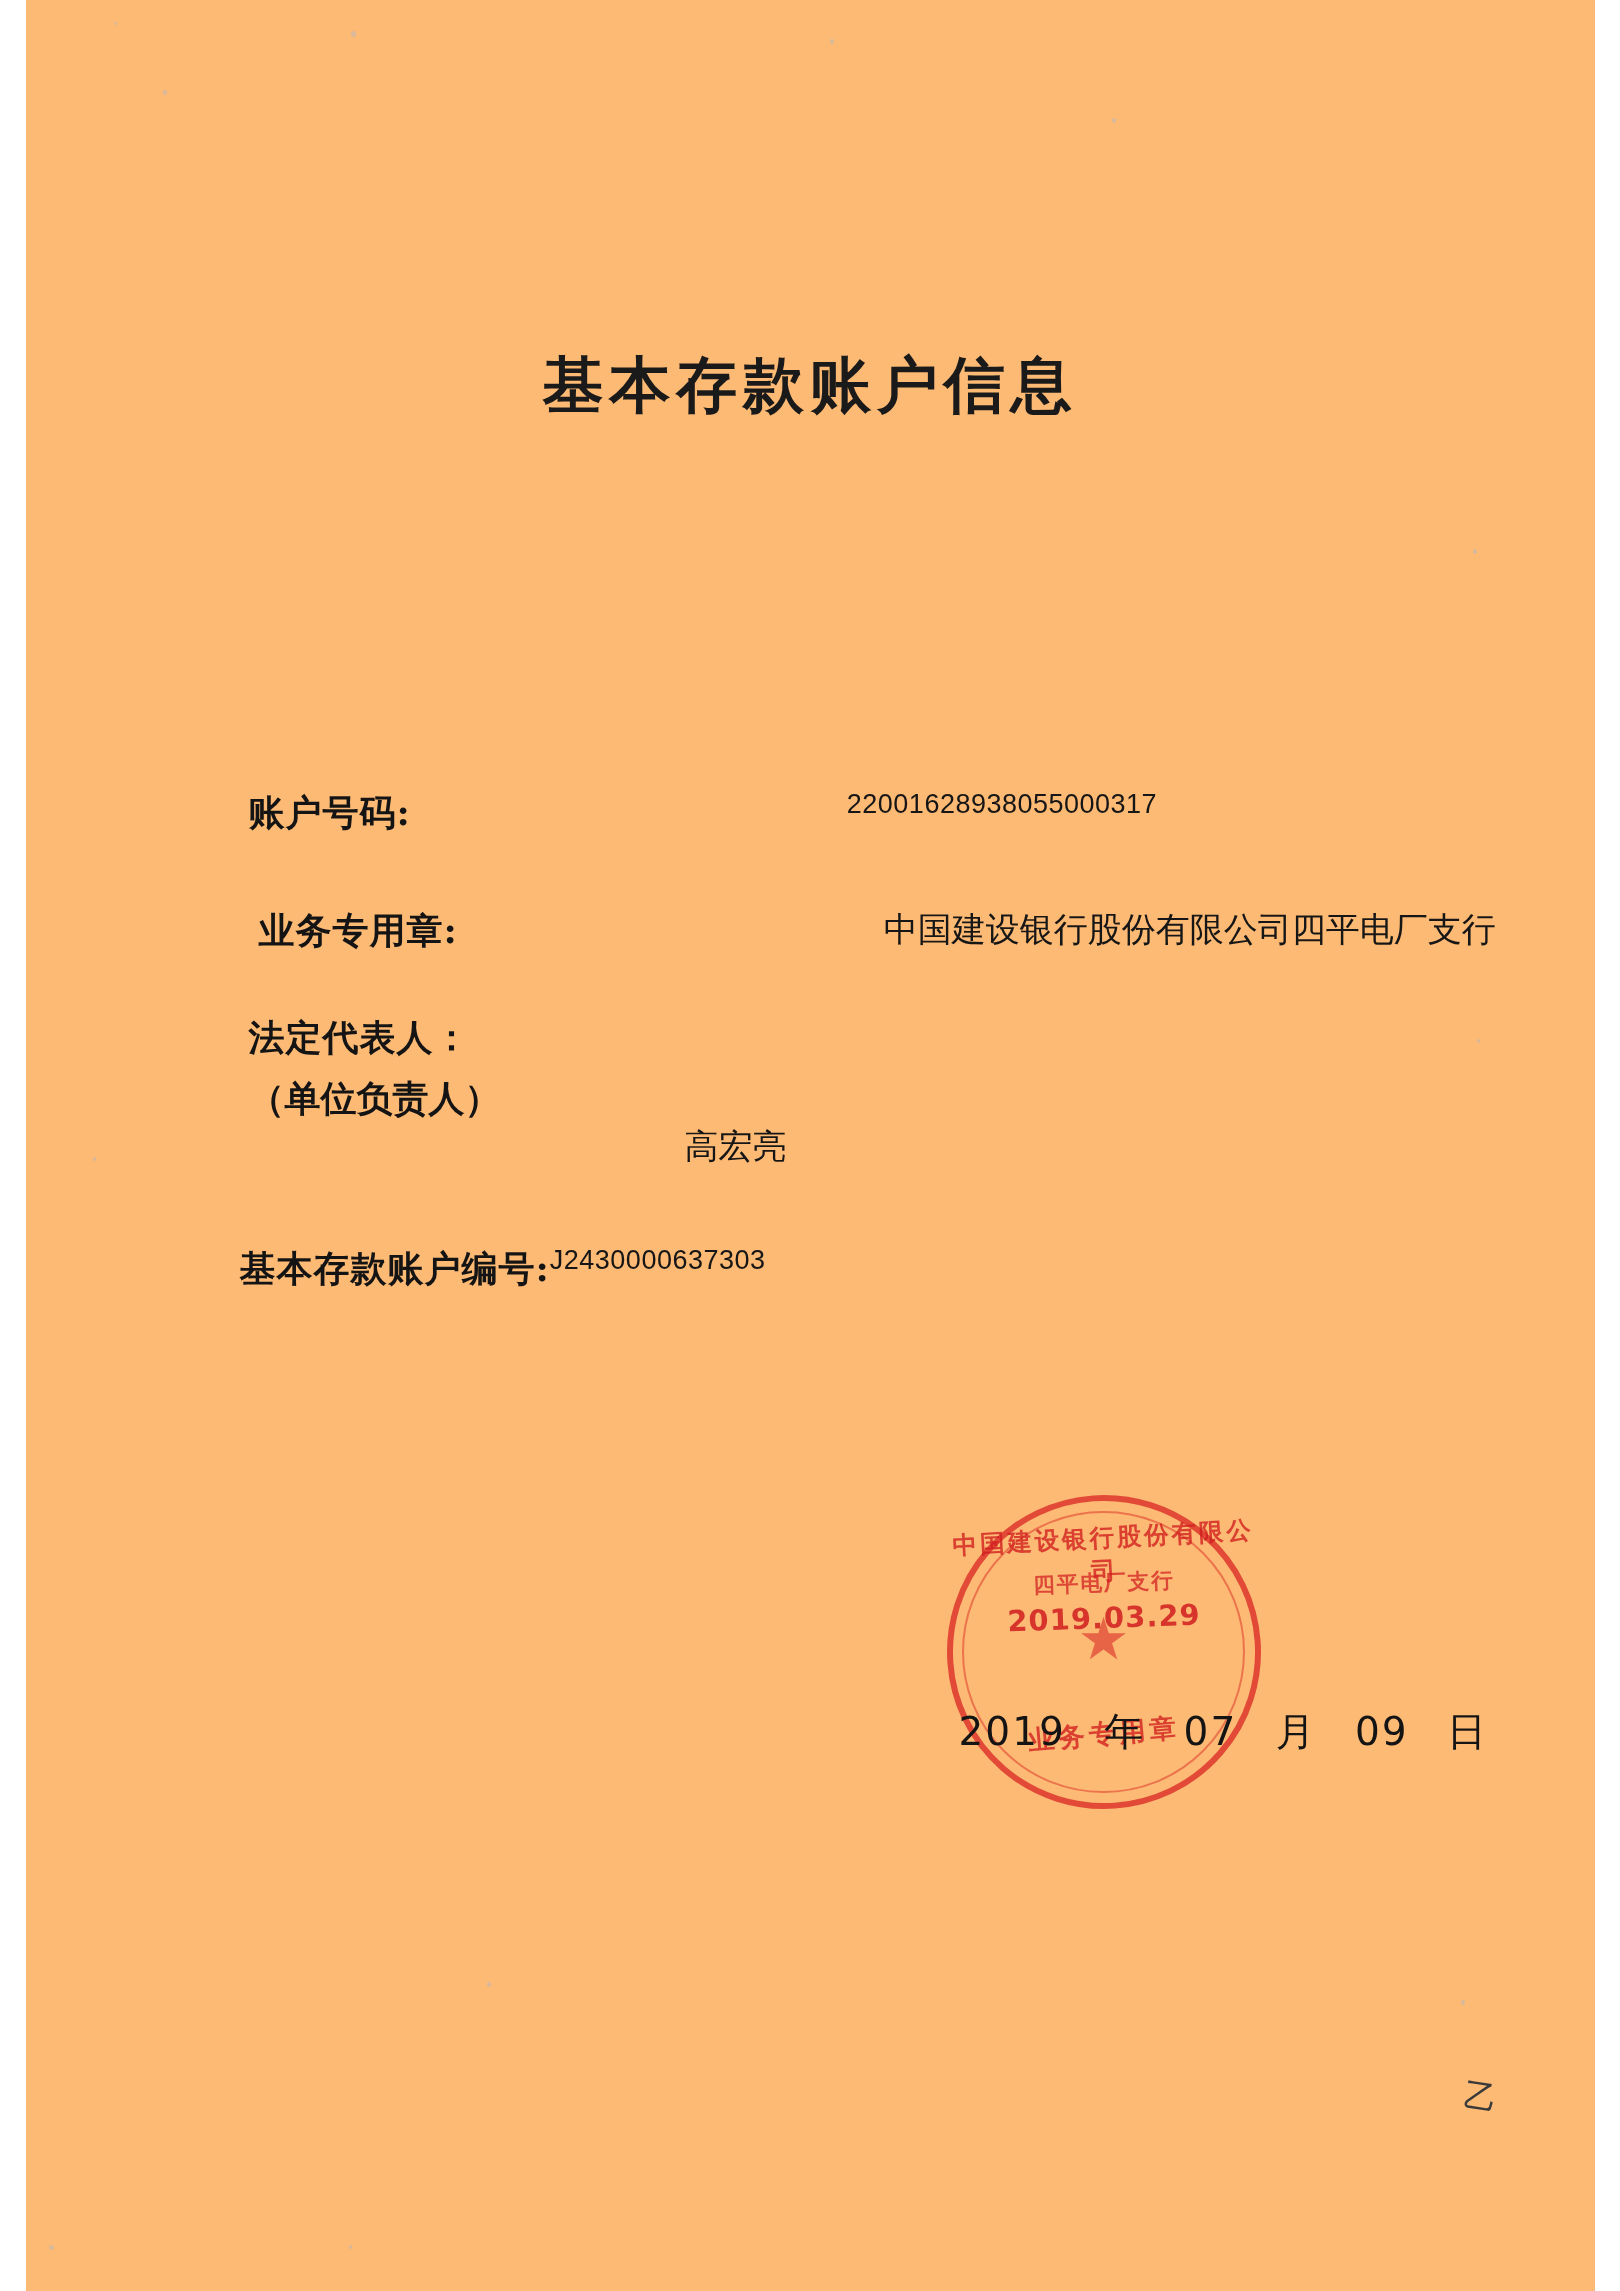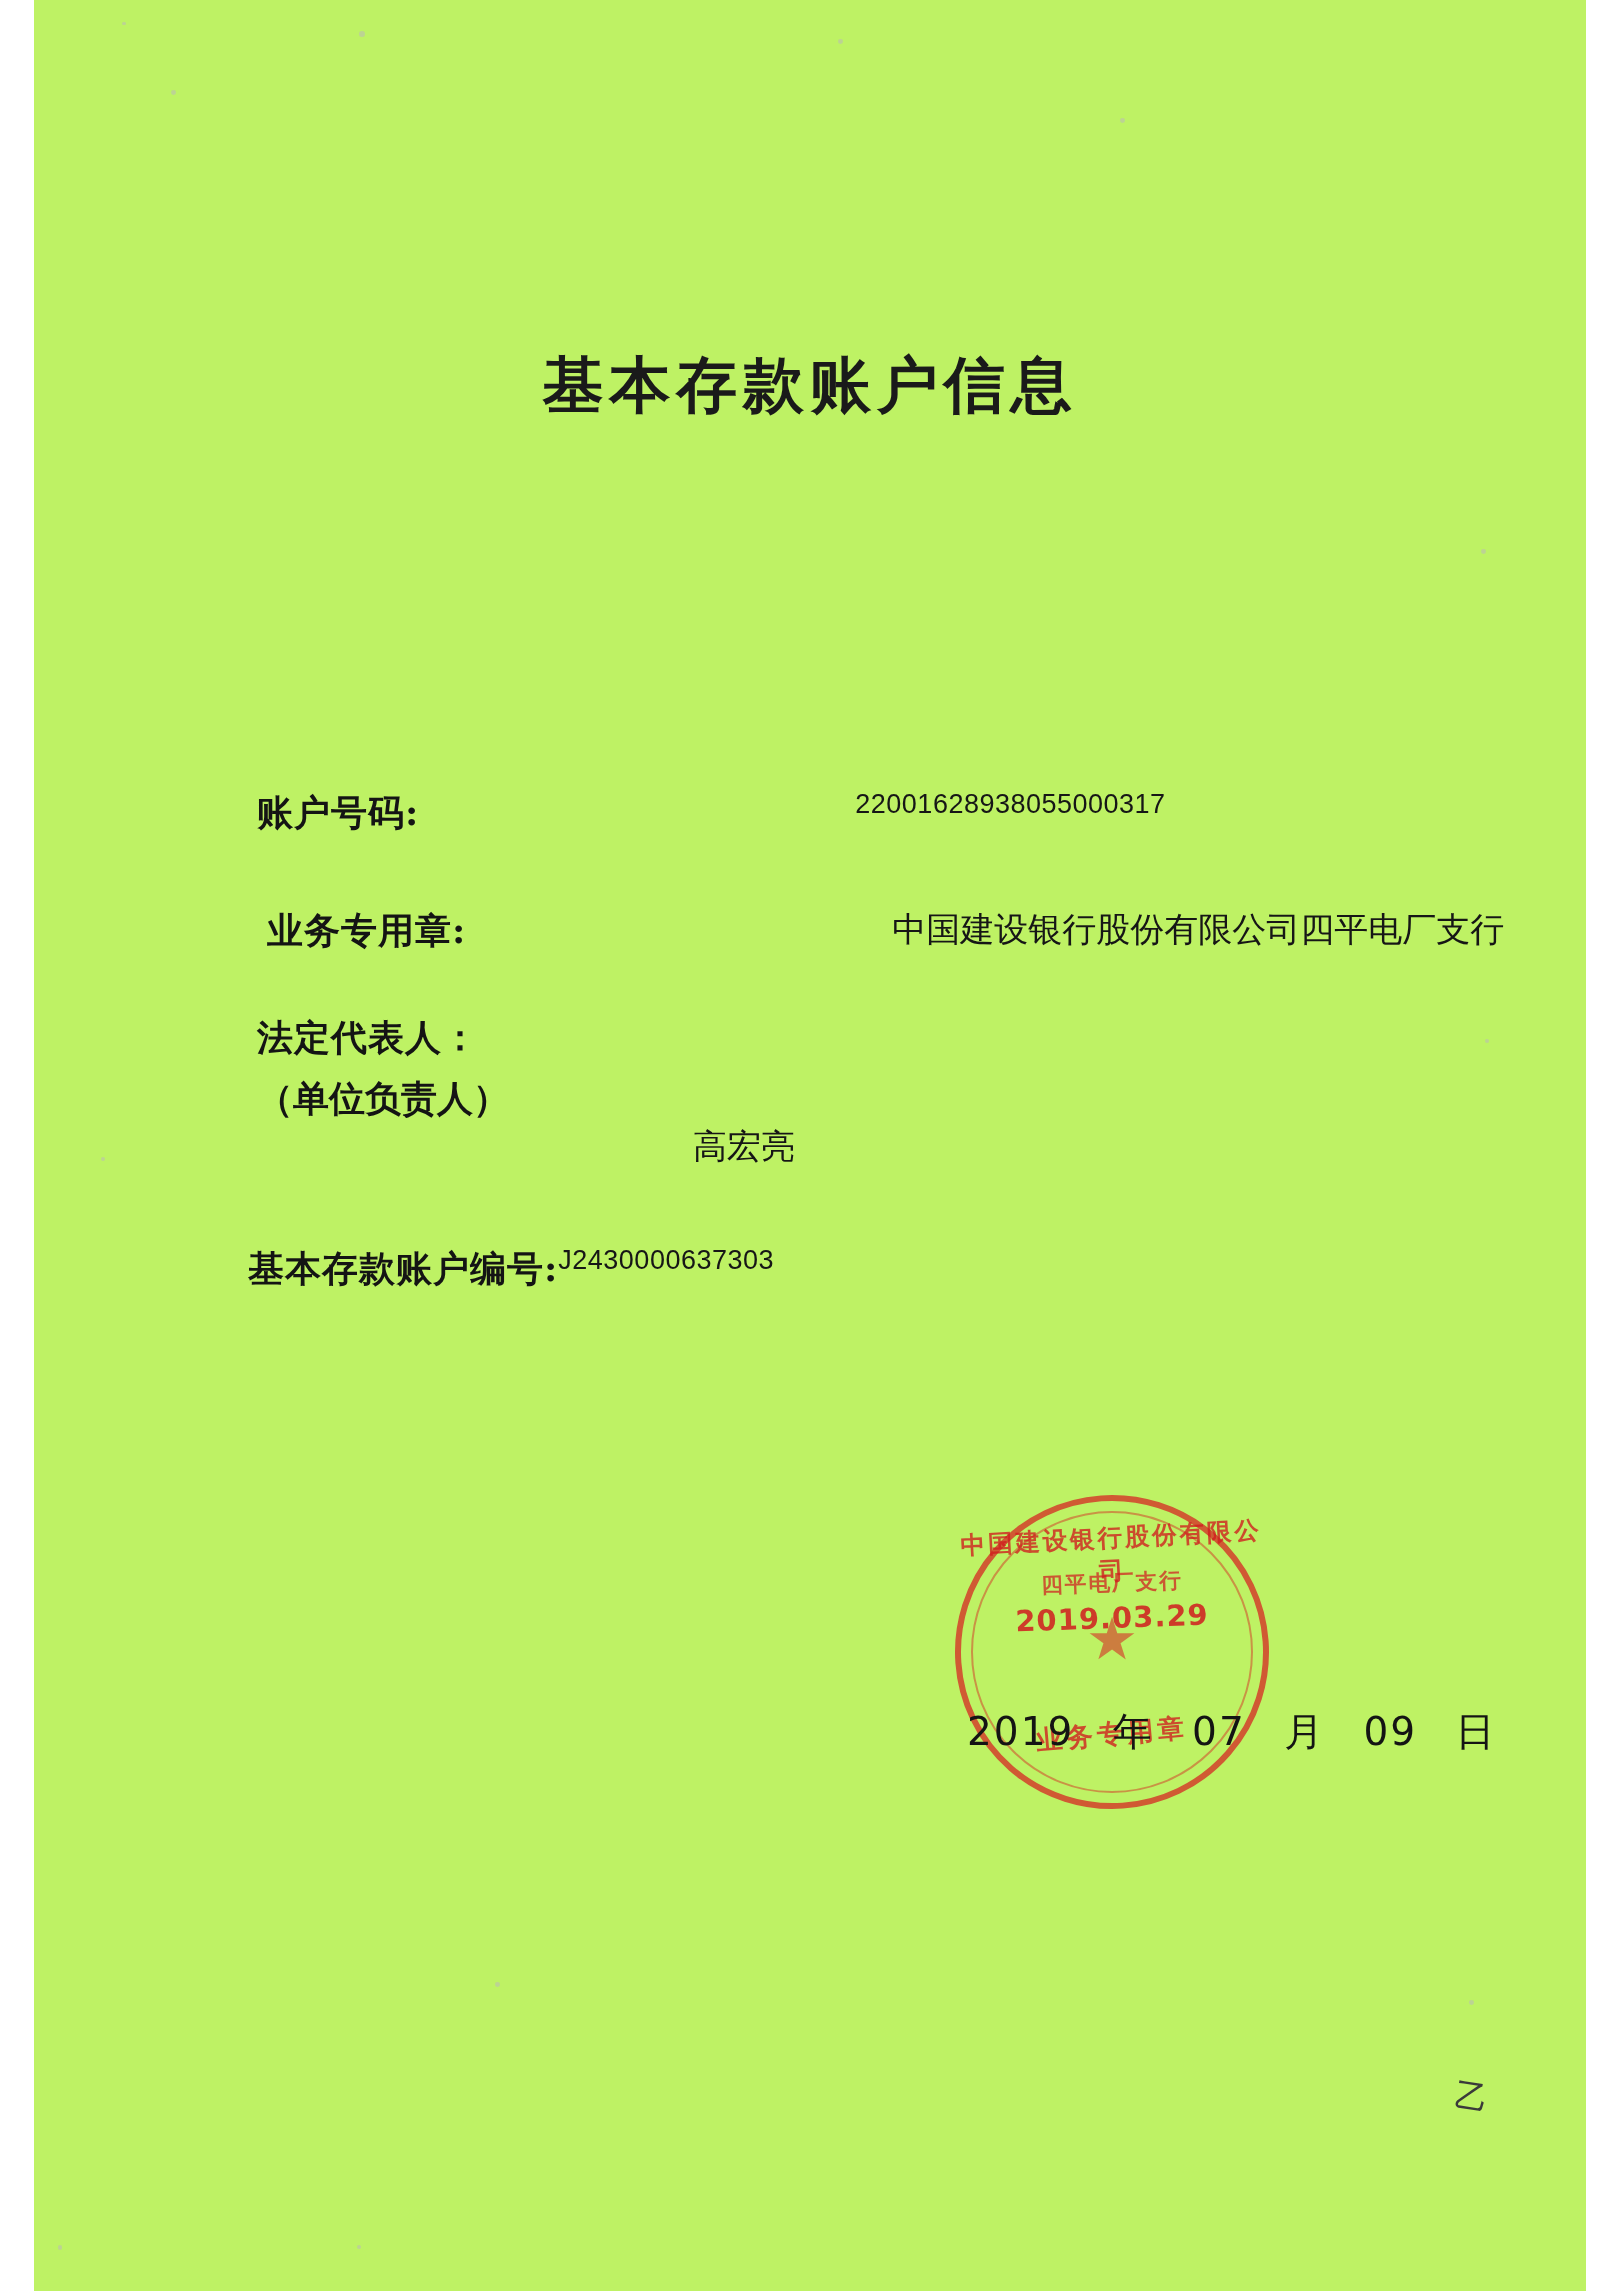--- a/index.html
+++ b/index.html
@@ -10,22 +10,23 @@
   }
   body {
     font-family: "Liberation Serif", "DejaVu Serif", serif;
     color: #111111;
   }
   .page {
     position: relative;
     width: 1552px;
     height: 2292px;
     margin: 0 auto;
-    background: #bef264;
+    background: #fdba74;
     overflow: hidden;
+    padding-left: 17px;
   }
 
   
   .speck {
     position: absolute;
     background: #b9b9b9;
     border-radius: 50%;
     opacity: .55;
   }
 

